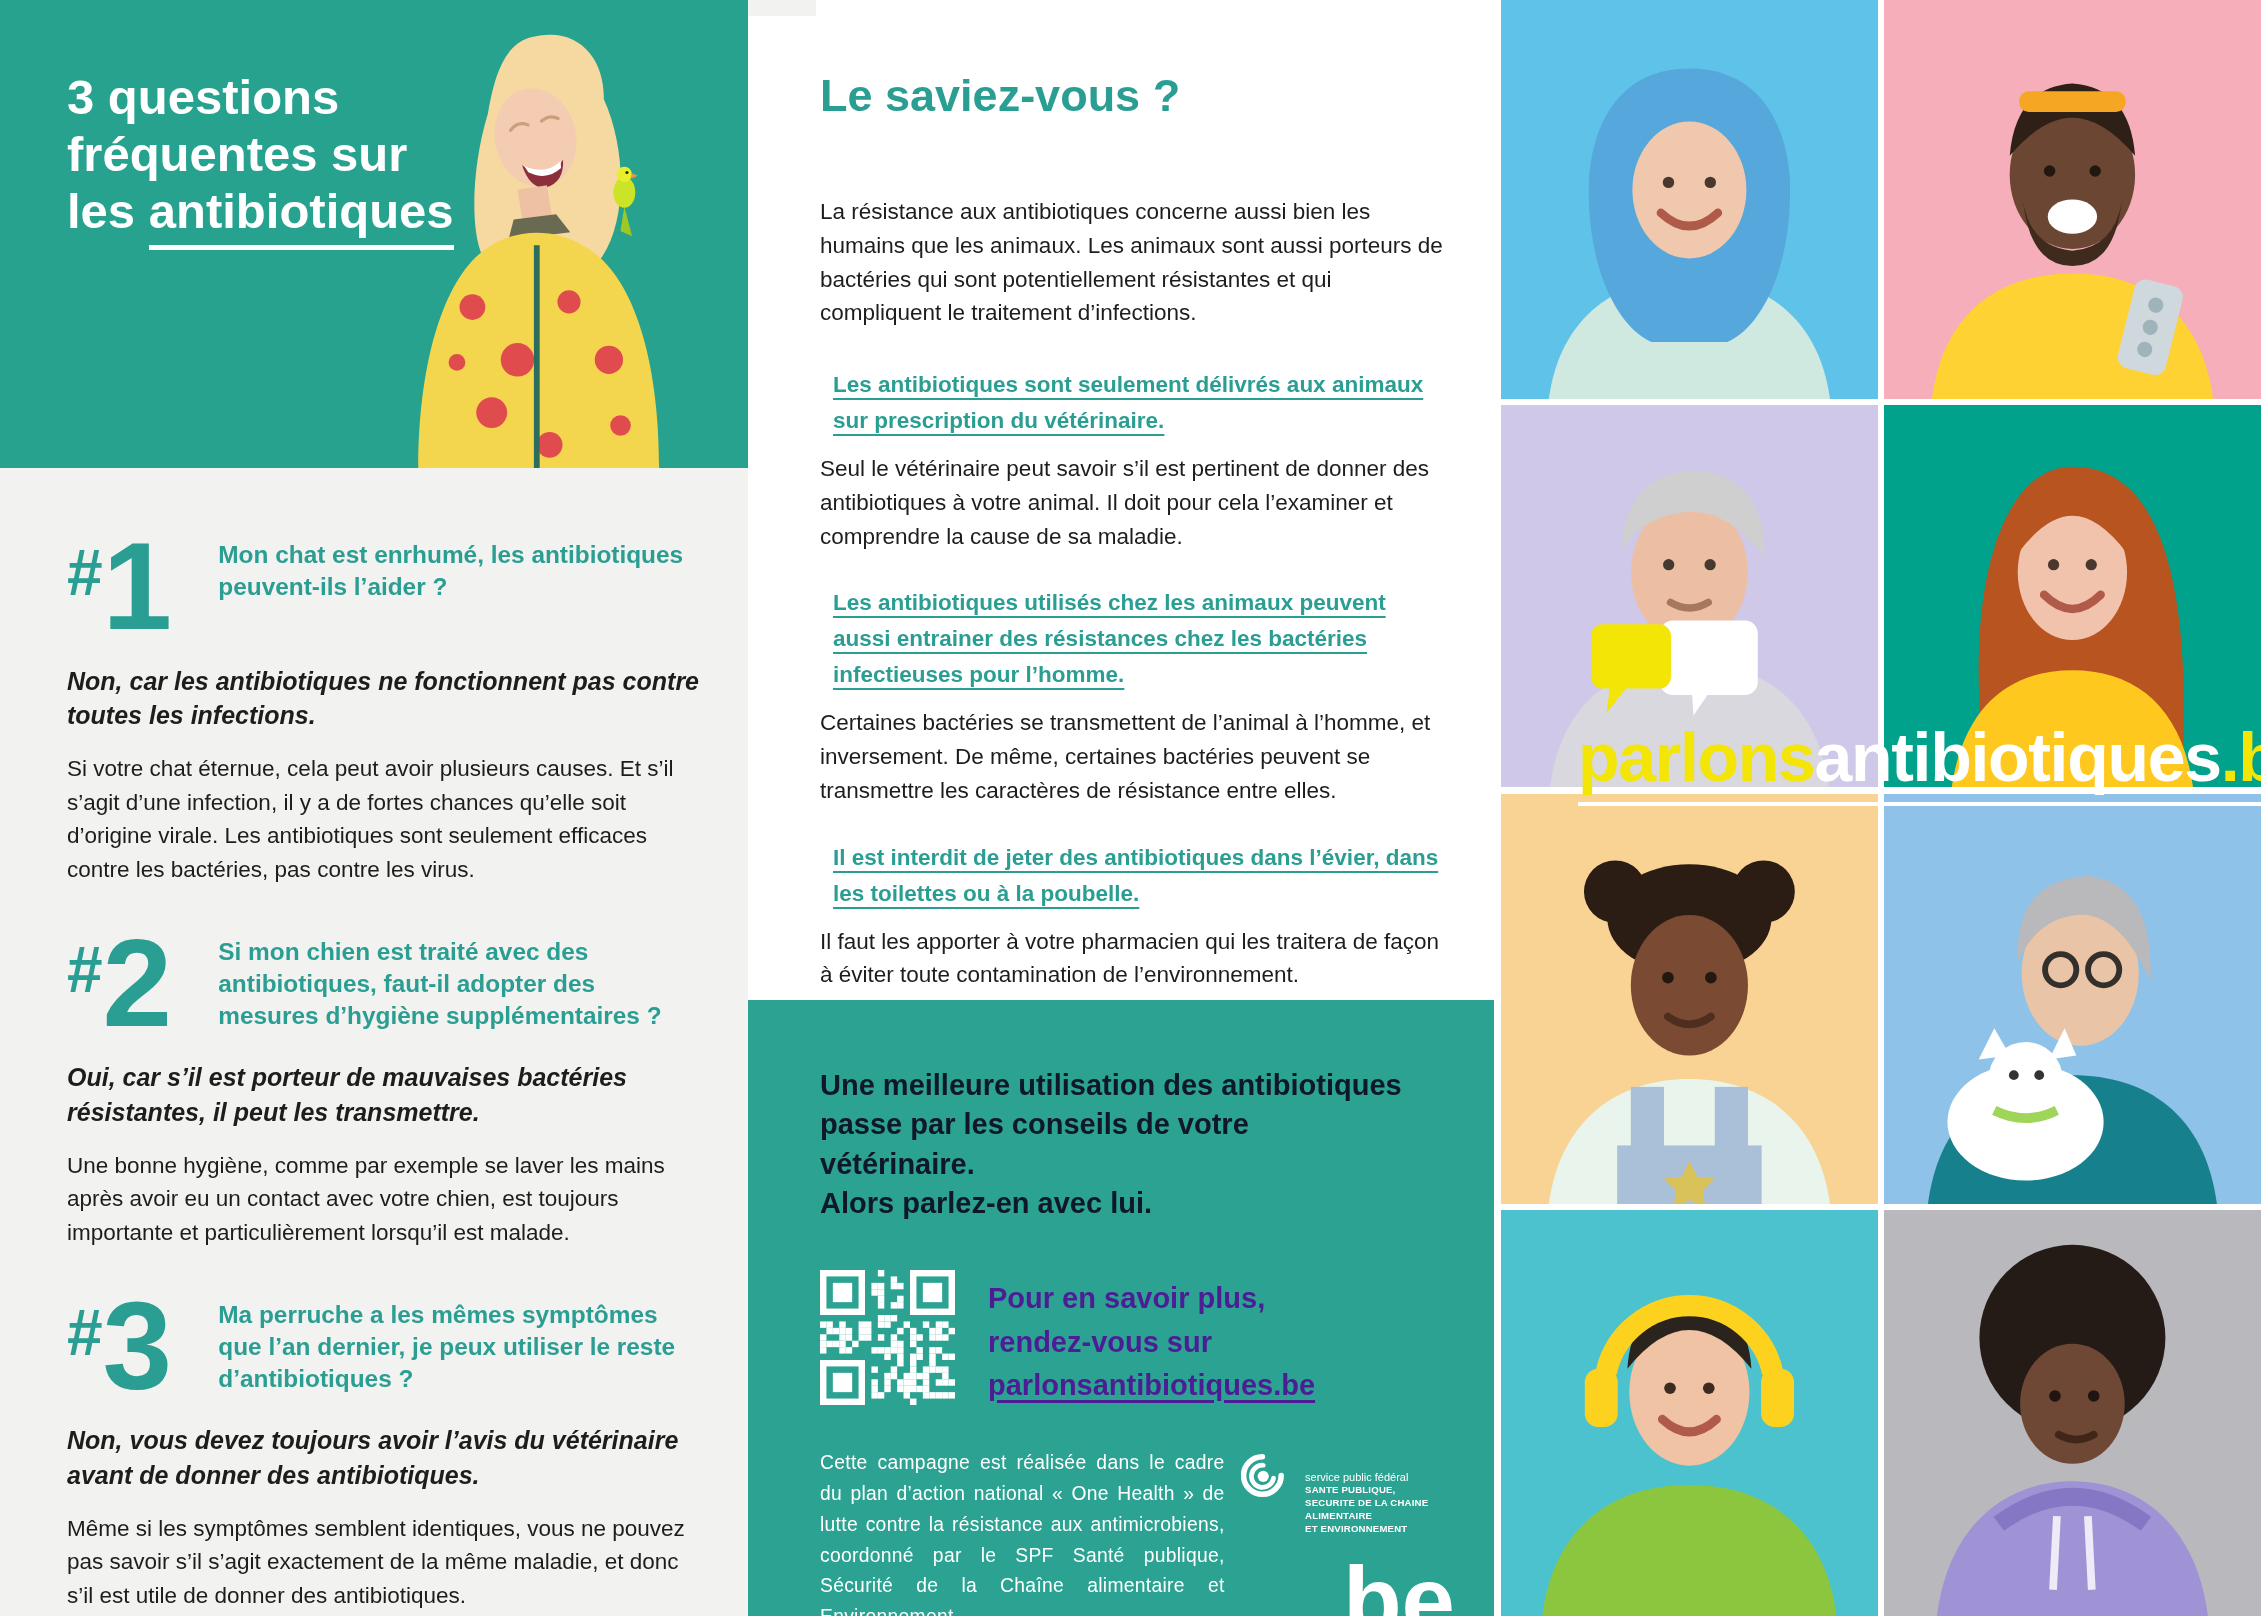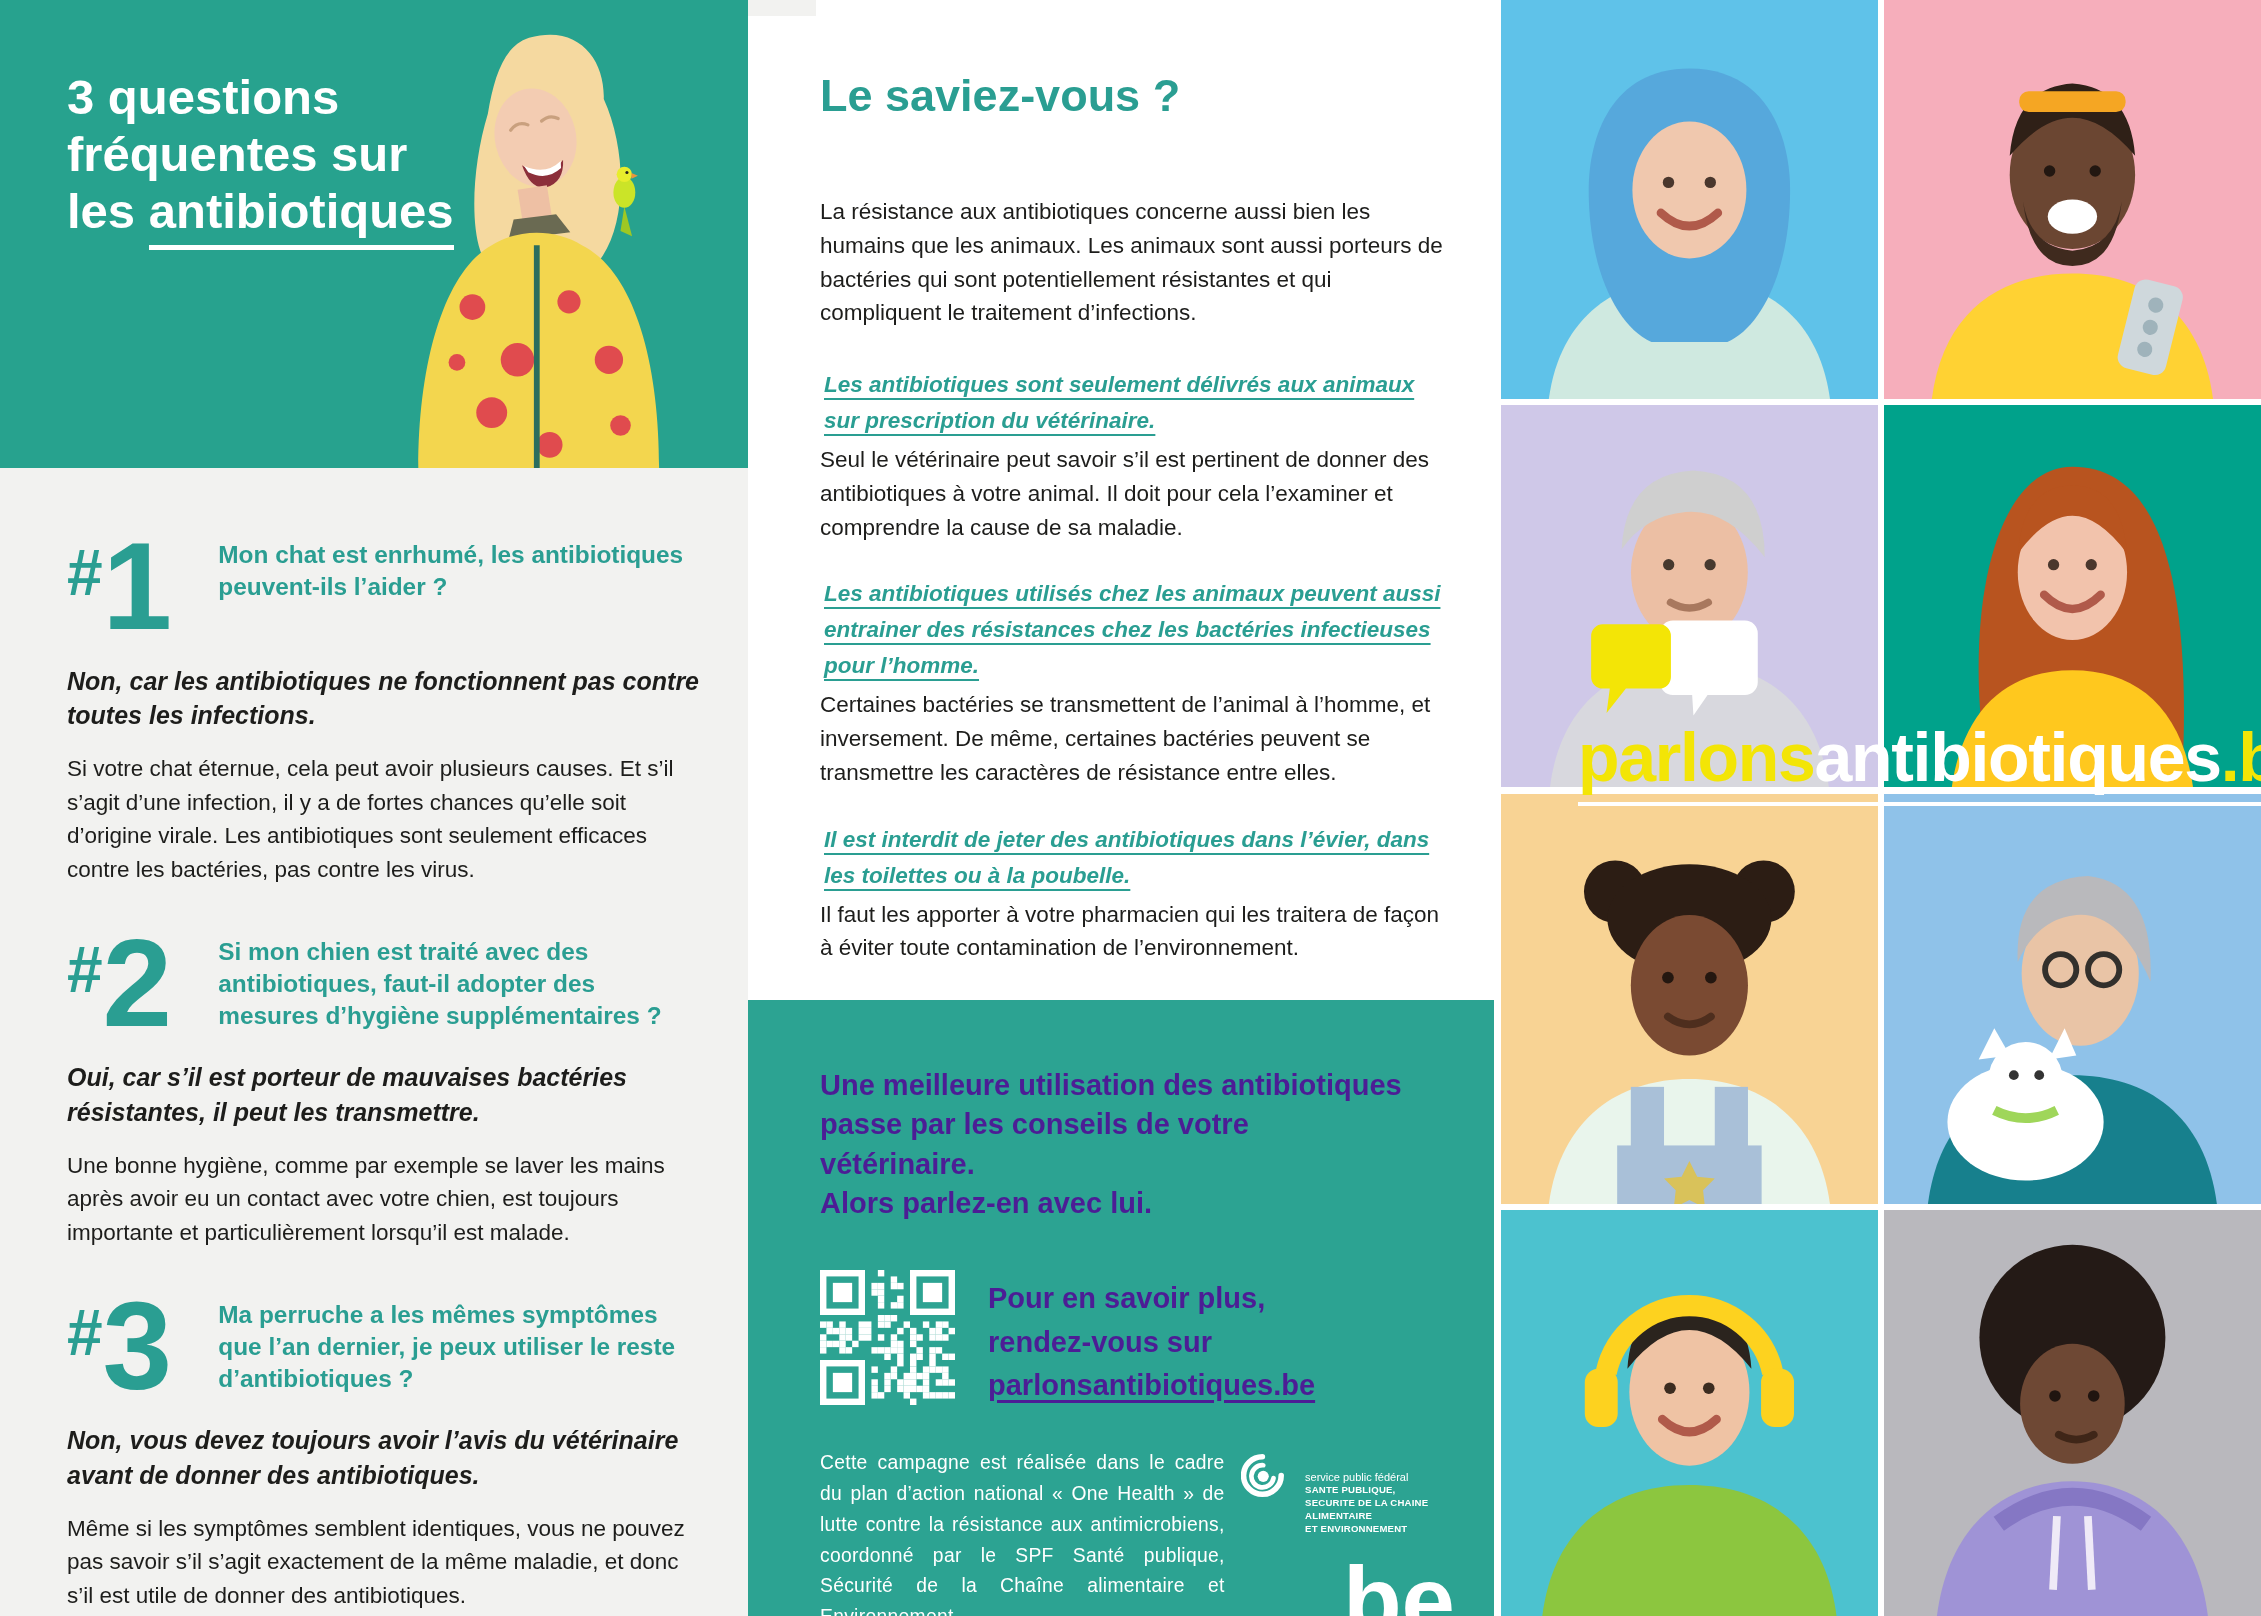--- a/index.html
+++ b/index.html
@@ -26,26 +26,26 @@
   .q-num .digit{font-size:125px;line-height:0.82;}
   .q-title{margin:0;color:#2a9e92;font-size:24.4px;font-weight:bold;line-height:1.32;padding-top:3.9px;}
   .q-answer{margin:0 0 19.3px;font-size:25px;font-weight:bold;font-style:italic;line-height:1.38;}
   .q-body{margin:0;font-size:22.5px;line-height:1.5;}
   
   .mid-col{position:absolute;left:748px;top:16px;width:751px;height:1617px;background:#fff;}
   .know{padding:57px 45px 0 72px;}
   .know-heading{margin:0 0 77px;color:#2a9e92;font-size:45px;font-weight:bold;line-height:1;}
   .know-intro{margin:0 0 37px;font-size:22.5px;line-height:1.5;}
   .know-title{
-    margin:4px;color:#2a9e92;font-size:22.5px;font-weight:bold;line-height:1.6;
-    text-decoration:underline;text-decoration-thickness:1.9px;text-underline-offset:6.4px;font-style:italic;
+    margin:13px;color:#2a9e92;font-size:22.5px;font-weight:bold;line-height:1.6;
+    text-decoration:underline;text-decoration-thickness:1.9px;text-underline-offset:6.4px;
   }
   .know-body{margin:0 0 32px;font-size:22.5px;line-height:1.5;}
   .cta{position:absolute;left:0;top:984px;width:746px;height:632px;background:#2ca392;padding:66px 39px 0 72px;}
-  .cta-heading{margin:0;color:#4c1d95;font-size:29px;font-weight:bold;line-height:1.36;max-width:585px;}
+  .cta-heading{margin:0;color:#0f172a;font-size:29px;font-weight:bold;line-height:1.36;max-width:585px;}
   .cta-row{display:flex;align-items:flex-start;gap:33px;margin-top:46px;}
   .qr{flex:0 0 auto;}
   .more{color:#4c1d95;font-size:29px;font-weight:bold;line-height:1.5;padding-top:7.7px;}
   .more .link{text-decoration:underline;text-decoration-thickness:2.6px;text-underline-offset:5.1px;cursor:pointer;}
   .cta-bottom{display:flex;margin-top:40px;}
   .campaign{width:454px;margin:0;color:#fff;font-size:19.3px;line-height:1.6;text-align:justify;letter-spacing:0.3px;}
   .spf{margin-left:16.7px;width:219px;color:#fff;}
   .spf-row{display:flex;gap:21px;align-items:flex-start;}
   .spf-text{padding-top:22px;}
   .spf-l1{font-size:11px;line-height:1.3;}

